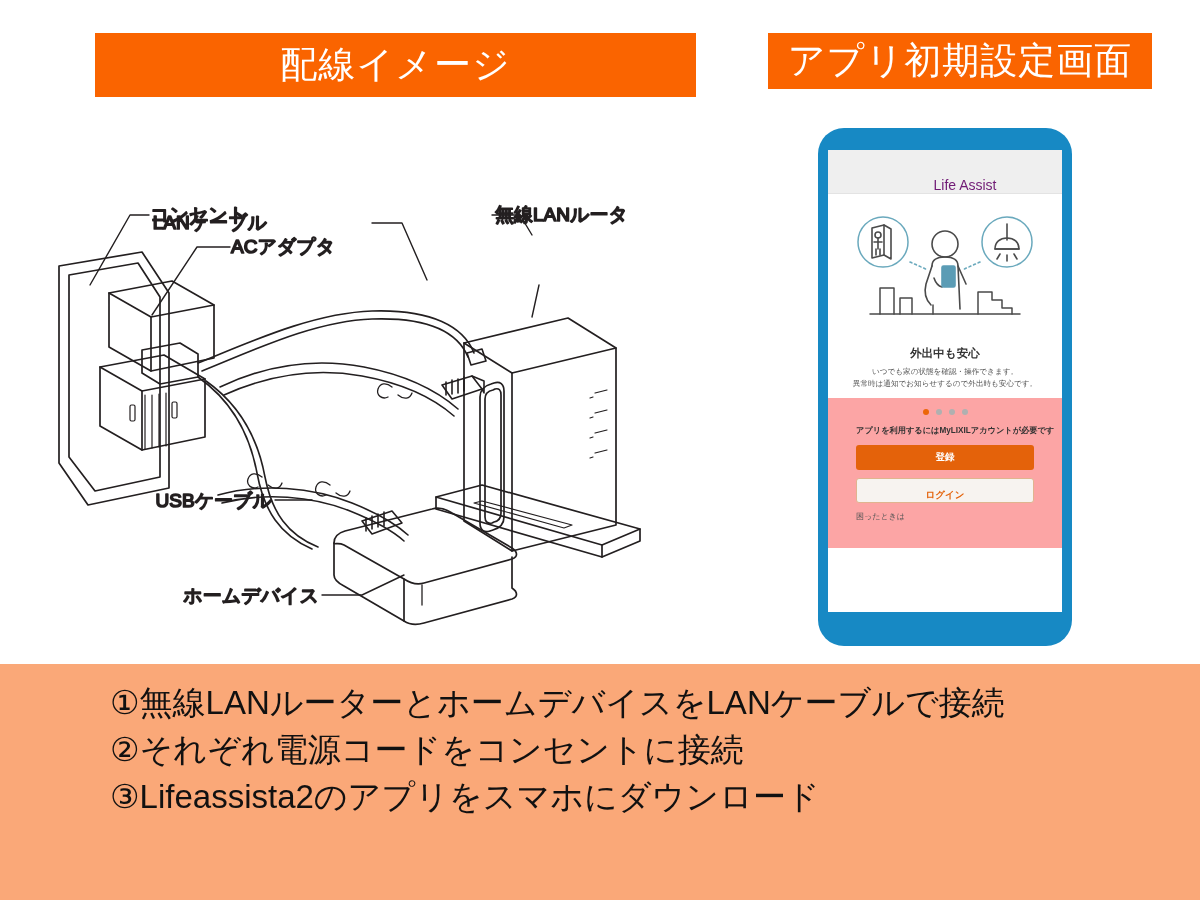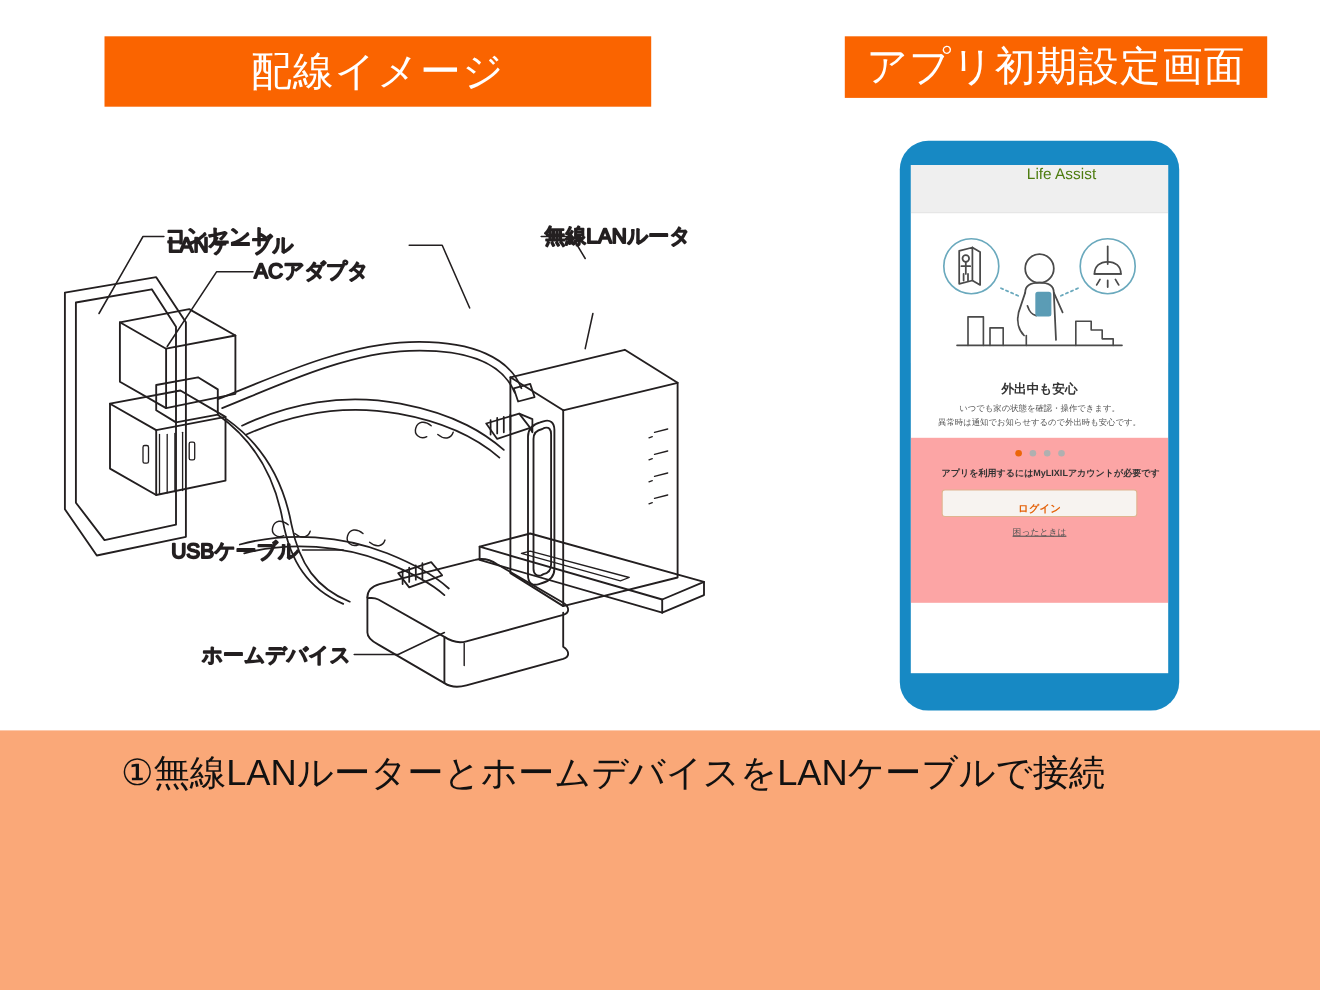--- a/index.html
+++ b/index.html
@@ -16,21 +16,21 @@
   
   .banner{
     position:absolute;
     background:var(--orange,#fa6400);
     display:flex;align-items:center;justify-content:center;
     color:#ffffff;
     font-weight:400;
     letter-spacing:1px;
     white-space:nowrap;
   }
-  #banner-wiring{left:95px;top:33px;width:497px;height:64px;font-size:37px;text-align:center;}
+  #banner-wiring{left:95px;top:33px;width:601px;height:64px;font-size:37px;text-align:center;}
   #banner-app{left:768px;top:33px;width:384px;height:56px;font-size:37px;}
 
   
   #diagram{
     position:absolute;left:12px;top:105px;width:760px;height:550px;
   }
   #diagram svg{display:block;width:760px;height:550px;}
   .dlabel{
     font-family:"Liberation Sans","DejaVu Sans",sans-serif;
     font-size:19px;
@@ -47,22 +47,22 @@
     box-sizing:border-box;
   }
   #phone-screen{
     position:absolute;left:10px;top:22px;right:10px;bottom:34px;
     background:#ffffff;
     overflow:hidden;
   }
   #app-header{
     height:43px;
     background:#efefef;
-    display:flex;align-items:flex-start;justify-content:center;
-    color:#4d7c0f;
+    display:flex;align-items:flex-end;justify-content:center;
+    color:#701a75;
     font-size:14px;
     border-bottom:1px solid #e3e3e3;
     padding-left:40px;
   }
   #app-hero{
     background:#ffffff;
     padding:10px 0 6px;
     display:flex;align-items:center;justify-content:center;
   }
   #app-hero svg{display:block;}
@@ -103,24 +103,23 @@
   .app-btn{
     display:flex;align-items:center;justify-content:center;
     height:25px;border-radius:3px;
     font-size:9.5px;font-weight:bold;
     margin-bottom:8px;
     box-sizing:border-box;
   }
   #btn-register{background:#e4620a;color:#ffffff;}
   #btn-login{background:#f7f3f0;color:#e4620a;border:1px solid #e0b48f;align-items:flex-end;}
   #help-link{
-    text-align:center;
+    text-align:left;
     font-size:8px;
     color:#555555;
-    text-decoration:underline;
     margin-top:4px;
   }
 
   
   #steps{
     position:absolute;left:0;top:664px;width:1200px;height:236px;
     background:#faa878;
     box-sizing:border-box;
     padding:16px 0 14px 110px;
   }
@@ -328,30 +327,35 @@
       <div id="app-lower">
         <div id="dots">
           <span class="dot active" style="background: rgb(236, 102, 8);"></span>
           <span class="dot" style="background: rgb(176, 176, 176);"></span>
           <span class="dot" style="background: rgb(176, 176, 176);"></span>
           <span class="dot" style="background: rgb(176, 176, 176);"></span>
         </div>
 
         <div id="account-note">アプリを利用するにはMyLIXILアカウントが必要です</div>
 
+        <div class="app-btn" id="btn-register" style="background: rgb(228, 98, 10);">
+          <span>登録</span>
+        </div>
 
         <div class="app-btn" id="btn-login" style="color: rgb(228, 98, 10);">
           <span>ログイン</span>
         </div>
 
         <div id="help-link">
           <span>困ったときは</span>
         </div>
       </div>
 
     </div>
   </div>
 
   <div id="steps" style="background: rgb(250, 168, 120);">
     <div class="step">①無線LANルーターとホームデバイスをLANケーブルで接続</div>
+    <div class="step">②それぞれ電源コードをコンセントに接続</div>
+    <div class="step">③Lifeassista2のアプリをスマホにダウンロード</div>
   </div>
 
 </div>
 
 </body></html>

